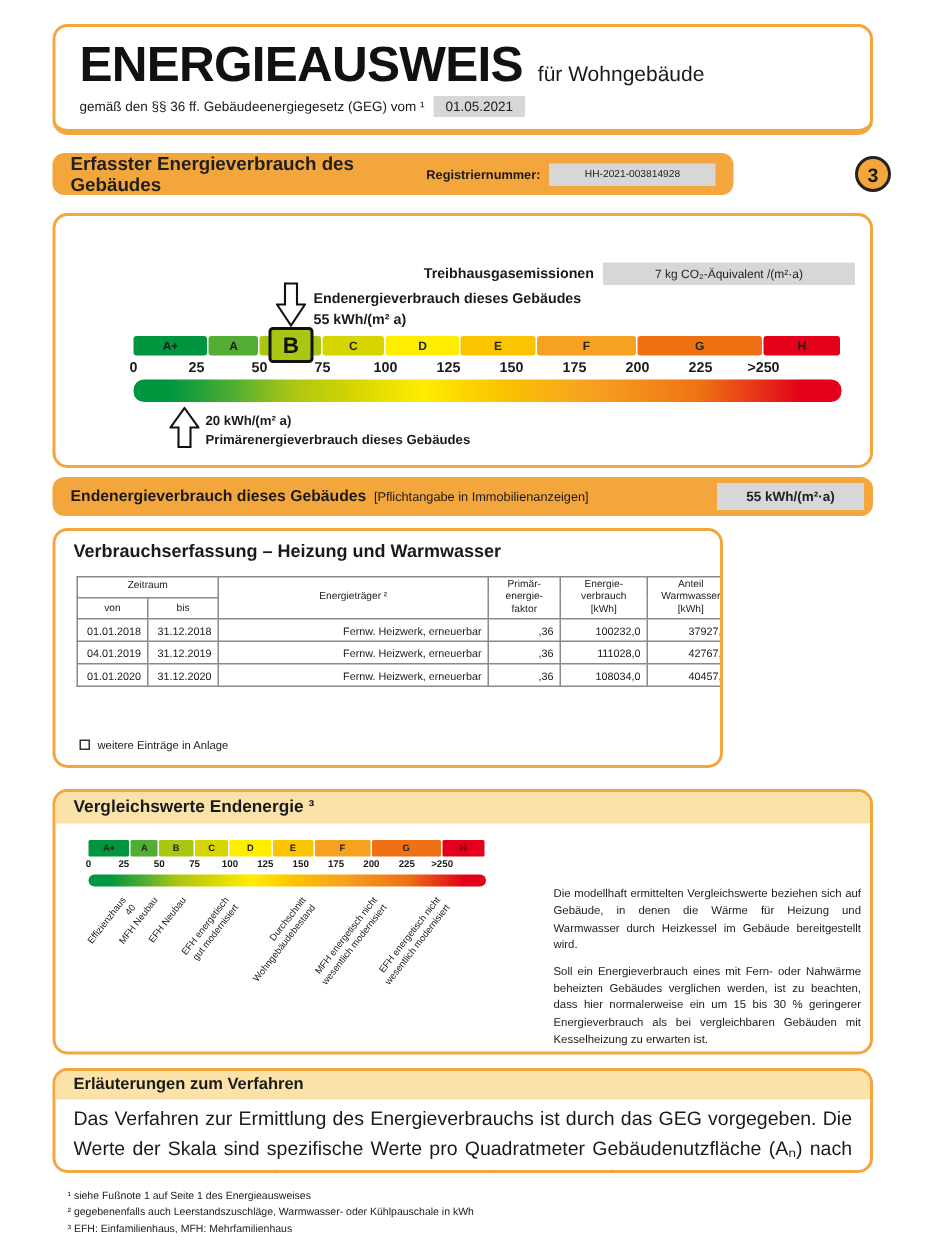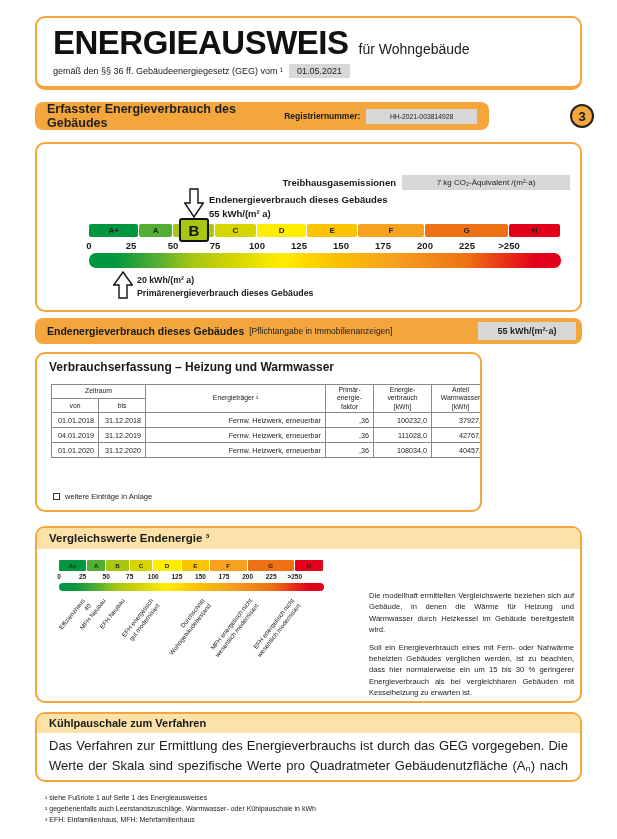--- a/index.html
+++ b/index.html
@@ -304,21 +304,21 @@
 wesentlich modernisiert</div>
     </div>
 
   <div class="compare-text">
     <p>Die modellhaft ermittelten Vergleichswerte beziehen sich auf Gebäude, in denen die Wärme für Heizung und Warmwasser durch Heizkessel im Gebäude bereitgestellt wird.</p>
     <p>Soll ein Energieverbrauch eines mit Fern- oder Nahwärme beheizten Gebäudes verglichen werden, ist zu beachten, dass hier normalerweise ein um 15 bis 30 % geringerer Energieverbrauch als bei vergleichbaren Gebäuden mit Kesselheizung zu erwarten ist.</p>
   </div>
 </div>
 
 <div class="section sec-explain">
-  <div class="section-head cream">Kühlpauschale zum Verfahren</div>
+  <div class="section-head cream">Erläuterungen zum Verfahren</div>
   <div class="explain-text">Das Verfahren zur Ermittlung des Energieverbrauchs ist durch das GEG vorgegeben. Die Werte der Skala sind spezifische Werte pro Quadratmeter Gebäudenutzfläche (Aₙ) nach dem GEG, die im Allgemeinen größer ist als die Wohnfläche des Gebäudes. Der tatsächliche Energieverbrauch eines Gebäudes weicht insbesondere wegen des Witterungseinflusses und sich ändernden Nutzerverhaltens vom angegebenen Energieverbrauch ab.</div>
 </div>
 
 <div class="footnotes">
   <div>¹ siehe Fußnote 1 auf Seite 1 des Energieausweises</div>
   <div>² gegebenenfalls auch Leerstandszuschläge, Warmwasser- oder Kühlpauschale in kWh</div>
   <div>³ EFH: Einfamilienhaus, MFH: Mehrfamilienhaus</div>
 </div>
 
 </body></html>

